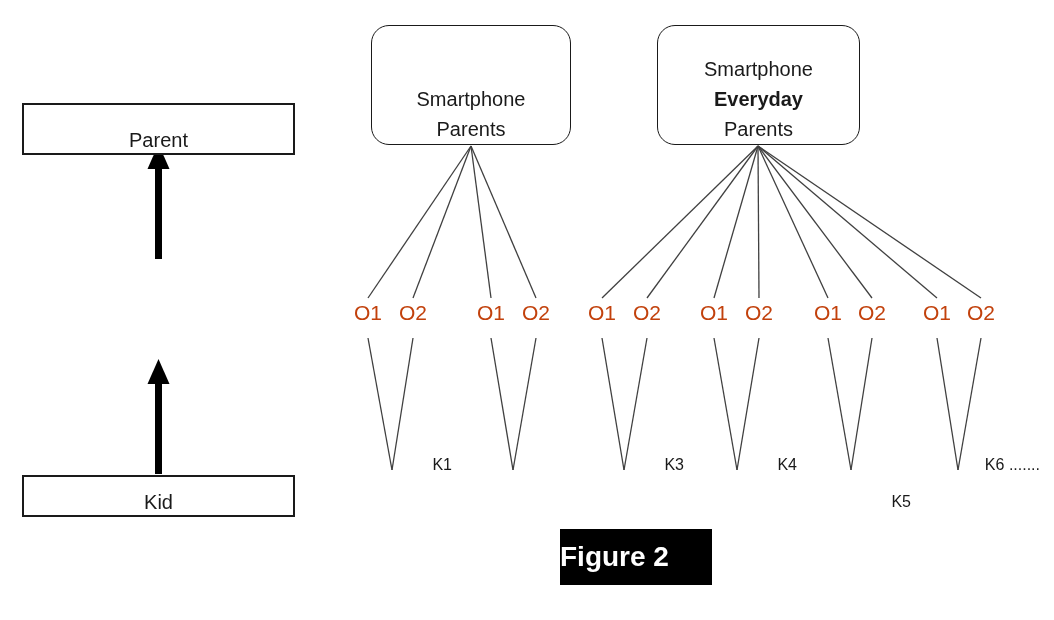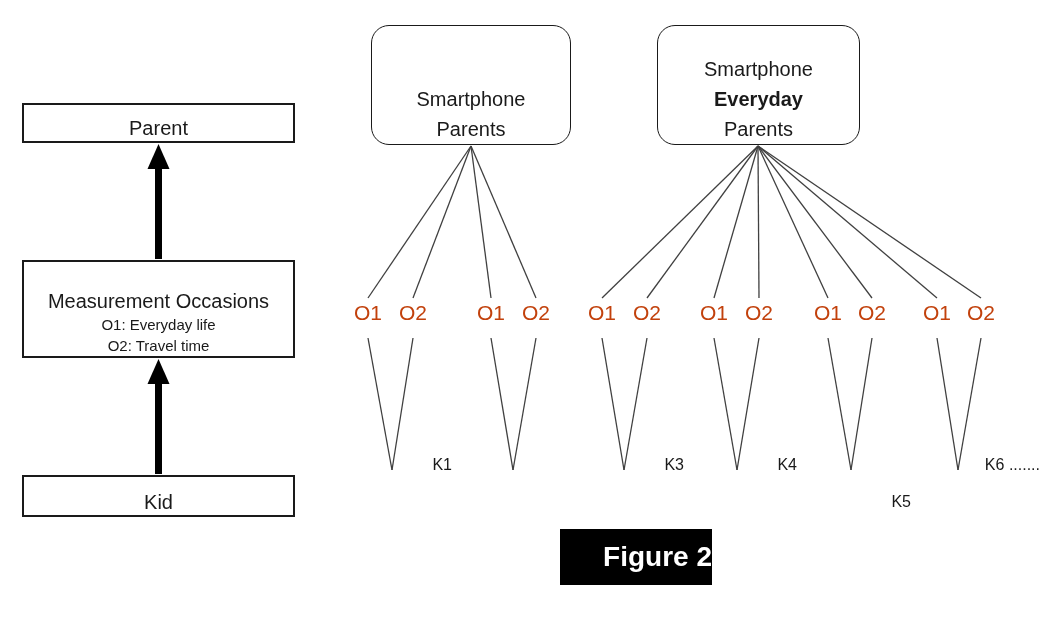--- a/index.html
+++ b/index.html
@@ -30,21 +30,21 @@
     position:absolute;top:301px;width:56px;margin-left:-28px;
     text-align:center;font-size:21px;color:#c2410c;
   }
   .klabel{
     position:absolute;top:456px;width:120px;margin-left:-60px;
     text-align:right;font-size:16px;color:#1a1a1a;
   }
   .figure-label{
     position:absolute;left:560px;top:529px;width:152px;height:56px;
     background:#000000;color:#ffffff;
-    display:flex;align-items:center;justify-content:flex-end;
+    display:flex;align-items:center;justify-content:flex-start;
     font-size:28px;font-weight:bold;
   }
 </style>
 </head>
 <body>
 
 <div class="canvas">
 
   <svg class="connectors" viewBox="0 0 1054 620" xmlns="http://www.w3.org/2000/svg">
 
@@ -94,29 +94,24 @@
     <g stroke="#404040" stroke-width="1.3">
       <line x1="828" y1="338" x2="851" y2="470"></line>
       <line x1="872" y1="338" x2="851" y2="470"></line>
     </g>
     <g stroke="#404040" stroke-width="1.3">
       <line x1="937" y1="338" x2="958" y2="470"></line>
       <line x1="981" y1="338" x2="958" y2="470"></line>
     </g>
   </svg>
 
-  <div class="box rect-box" style="left:22px;top:103px;width:273px;height:40px;">
+  <div class="box rect-box" style="left:22px;top:103px;width:273px;height:52px;">
     <div class="title">Parent</div>
   </div>
 
-  <div class="box rect-box" style="left:22px;top:260px;width:273px;height:98px;">
-    <div class="title">Measurement Occasions</div>
-    <div class="sub">O1: Everyday life</div>
-    <div class="sub">O2: Travel time</div>
-  </div>
 
   <div class="box rect-box" style="left:22px;top:475px;width:273px;height:42px;">
     <div class="title">Kid</div>
   </div>
 
   <div class="box round-box" style="left:371px;top:25px;width:200px;height:120px;">
     <div class="line">Smartphone</div>
     <div class="line">Parents</div>
   </div>
 

